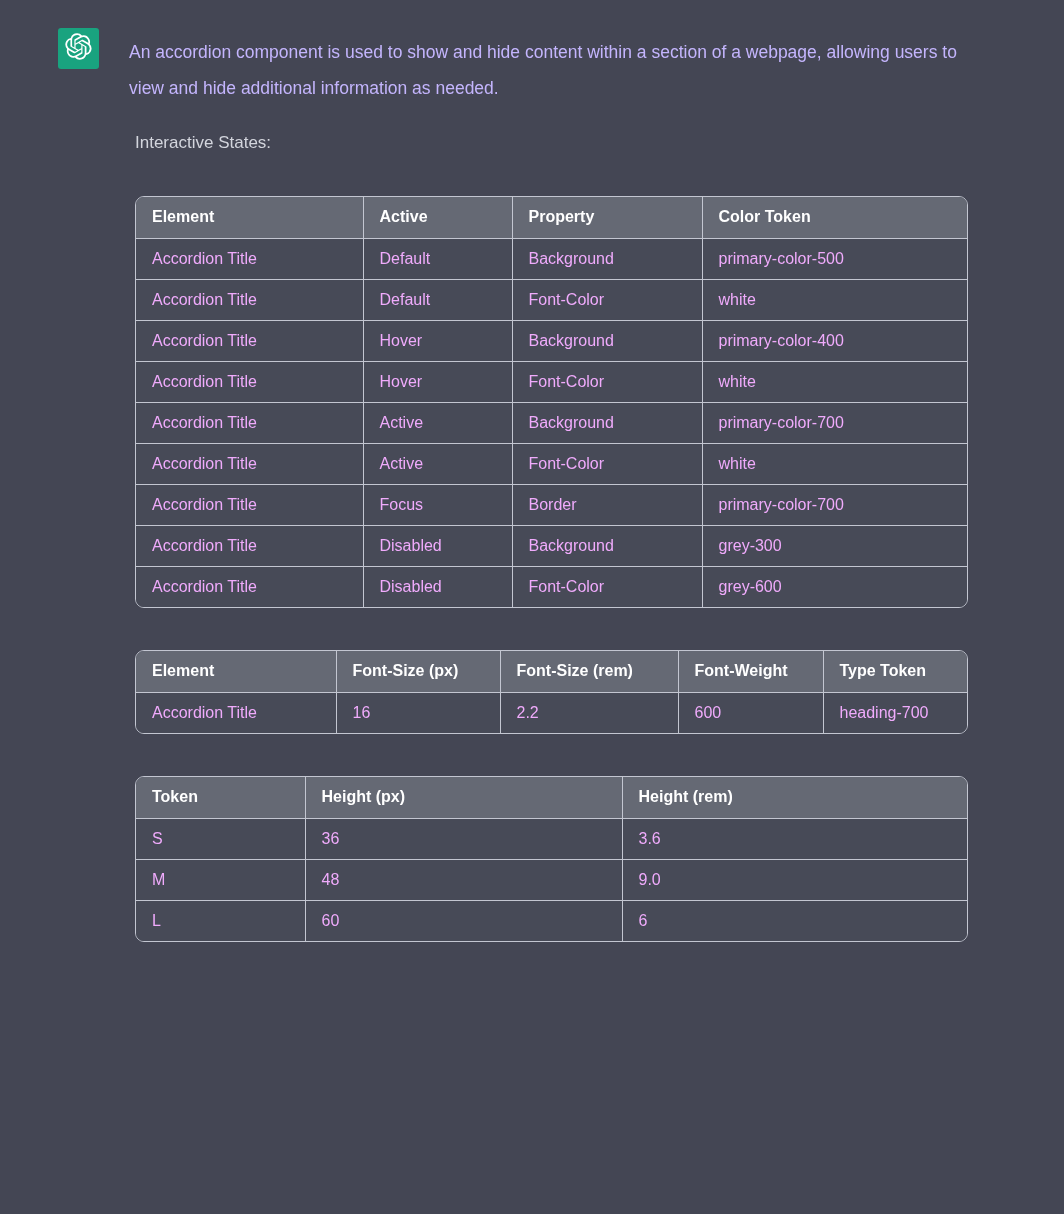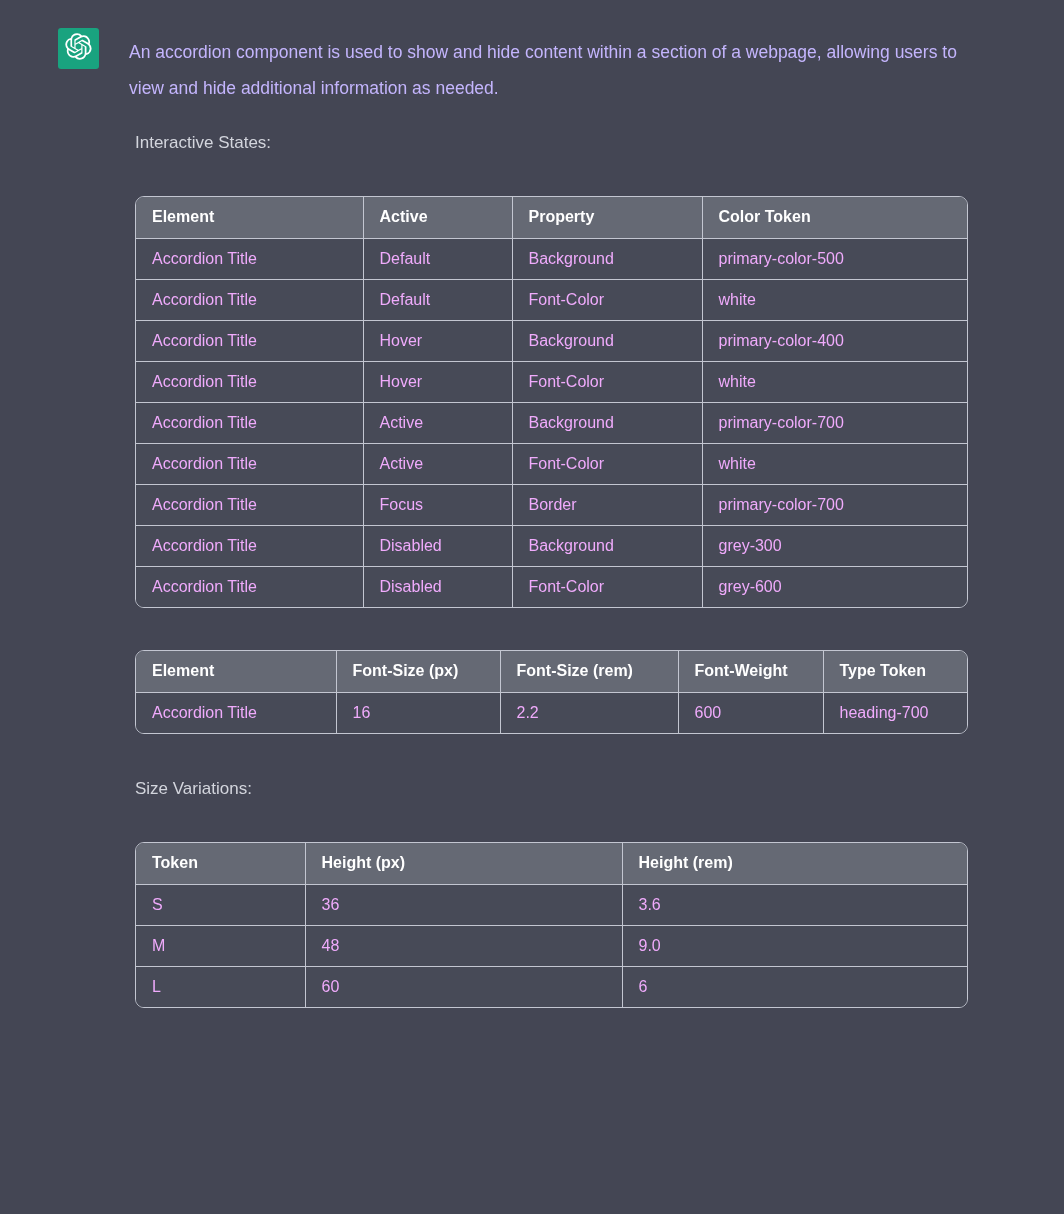--- a/index.html
+++ b/index.html
@@ -205,21 +205,20 @@
                 <td>2.2</td>
                 <td>600</td>
                 <td>heading-700</td>
               </tr>
             </tbody>
           </table>
       </div>
     </div>
 
     <div class="section s3">
-      <div class="section-heading">Size Variations:</div>
       <div class="tbl-wrap">
         <table class="t3">
             <thead>
               <tr>
                 <th>Token</th>
                 <th>Height (px)</th>
                 <th>Height (rem)</th>
               </tr>
             </thead>
             <tbody>

